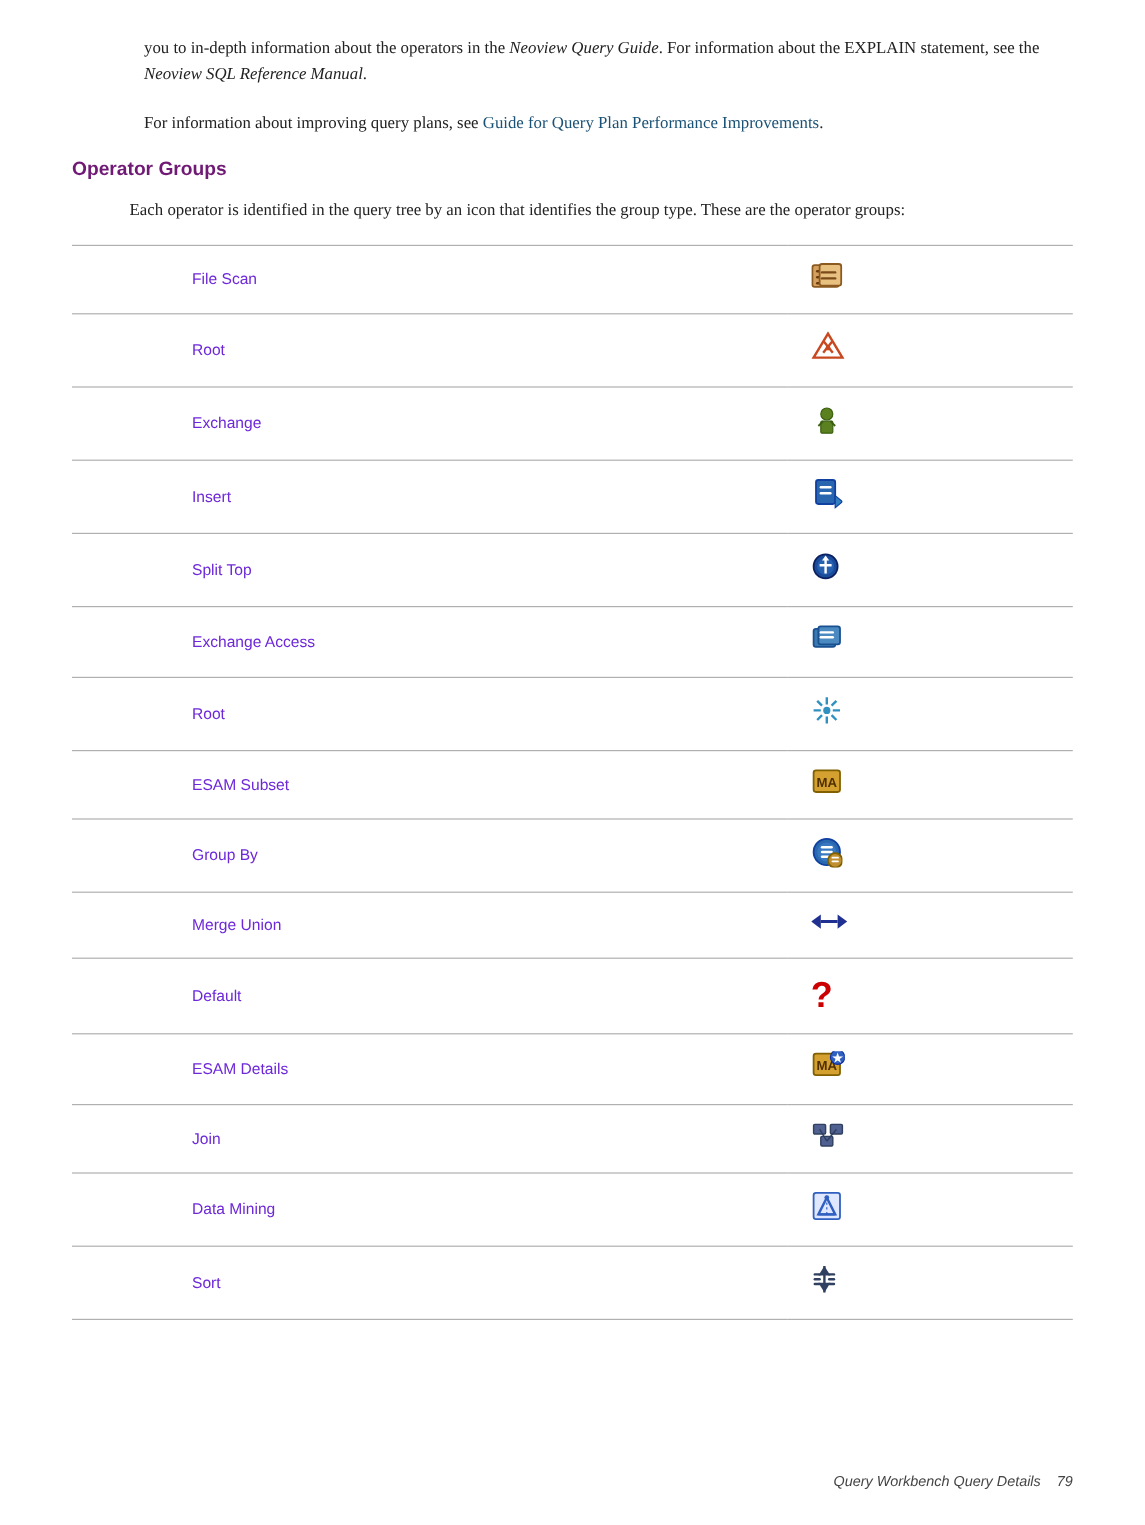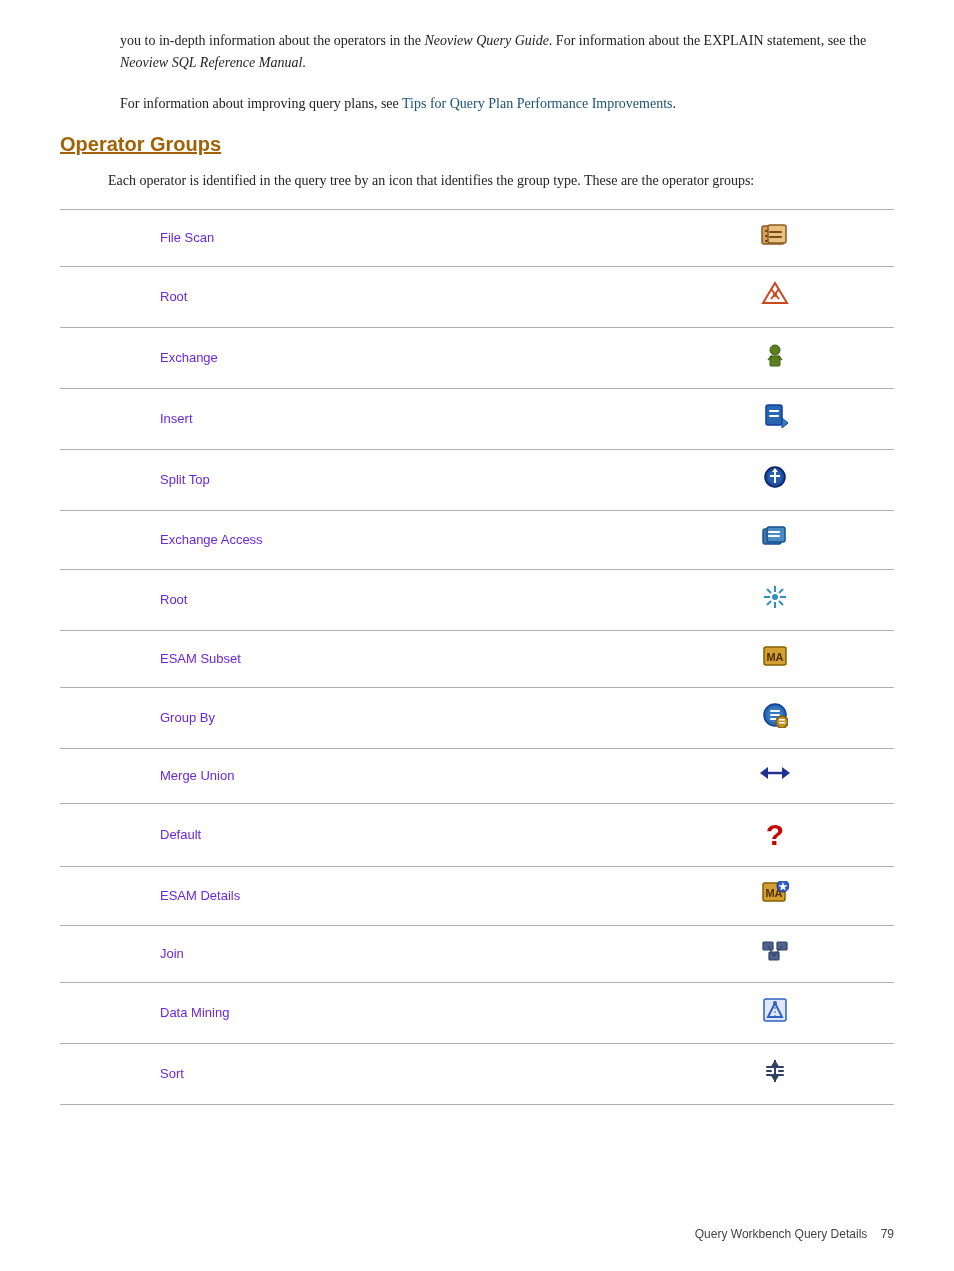--- a/index.html
+++ b/index.html
@@ -22,27 +22,26 @@
       font-family: Liberation Serif, serif;
     }
     .intro-text em {
       font-style: italic;
     }
     .link {
       color: #1a5276;
       text-decoration: none;
     }
     .section-heading {
-      color: #a16207;
+      color: #701a75;
       font-family: Arial, sans-serif;
-      font-size: 20px;
+      font-size: 16px;
       font-weight: bold;
       margin-bottom: 14px;
       margin-top: 10px;
-      text-decoration: underline;
     }
     .section-desc {
       margin-left: 48px;
       margin-bottom: 16px;
       line-height: 1.6;
     }
     .operator-table {
       width: 100%;
       border-collapse: collapse;
       margin-bottom: 10px;
@@ -61,41 +60,41 @@
     .operator-table td.op-name {
       width: 200px;
       padding-left: 100px;
       color: #6d28d9;
       font-family: Arial, sans-serif;
       font-size: 13px;
     }
     .operator-table td.op-icon {
       width: 80px;
       font-size: 22px;
-      text-align: center;
     }
     .page-footer {
       position: absolute;
       bottom: 30px;
       right: 60px;
       font-family: Arial, sans-serif;
       font-size: 12px;
       color: #444;
+      font-style: italic;
     }
   </style>
 </head>
 <body>
 
 <div class="page">
 
   <div class="intro-text">
     <span>you to in-depth information about the operators in the </span><em>Neoview Query Guide</em><span>. For information about the EXPLAIN statement, see the </span><em>Neoview SQL Reference Manual</em><span>.</span>
   </div>
   <div class="intro-text">
-    <span>For information about improving query plans, see </span><a class="link" href="#">Tips for Query Plan Performance Improvements</a><span>.</span>
+    <span>For information about improving query plans, see </span><a class="link" href="#">Guide for Query Plan Performance Improvements</a><span>.</span>
   </div>
 
   <div class="section-heading">Operator Groups</div>
 
   <div class="section-desc">Each operator is identified in the query tree by an icon that identifies the group type. These are the operator groups:</div>
 
   <table class="operator-table">
     <tbody id="operator-tbody">
     <tr>
           <td class="op-name">File Scan</td>

